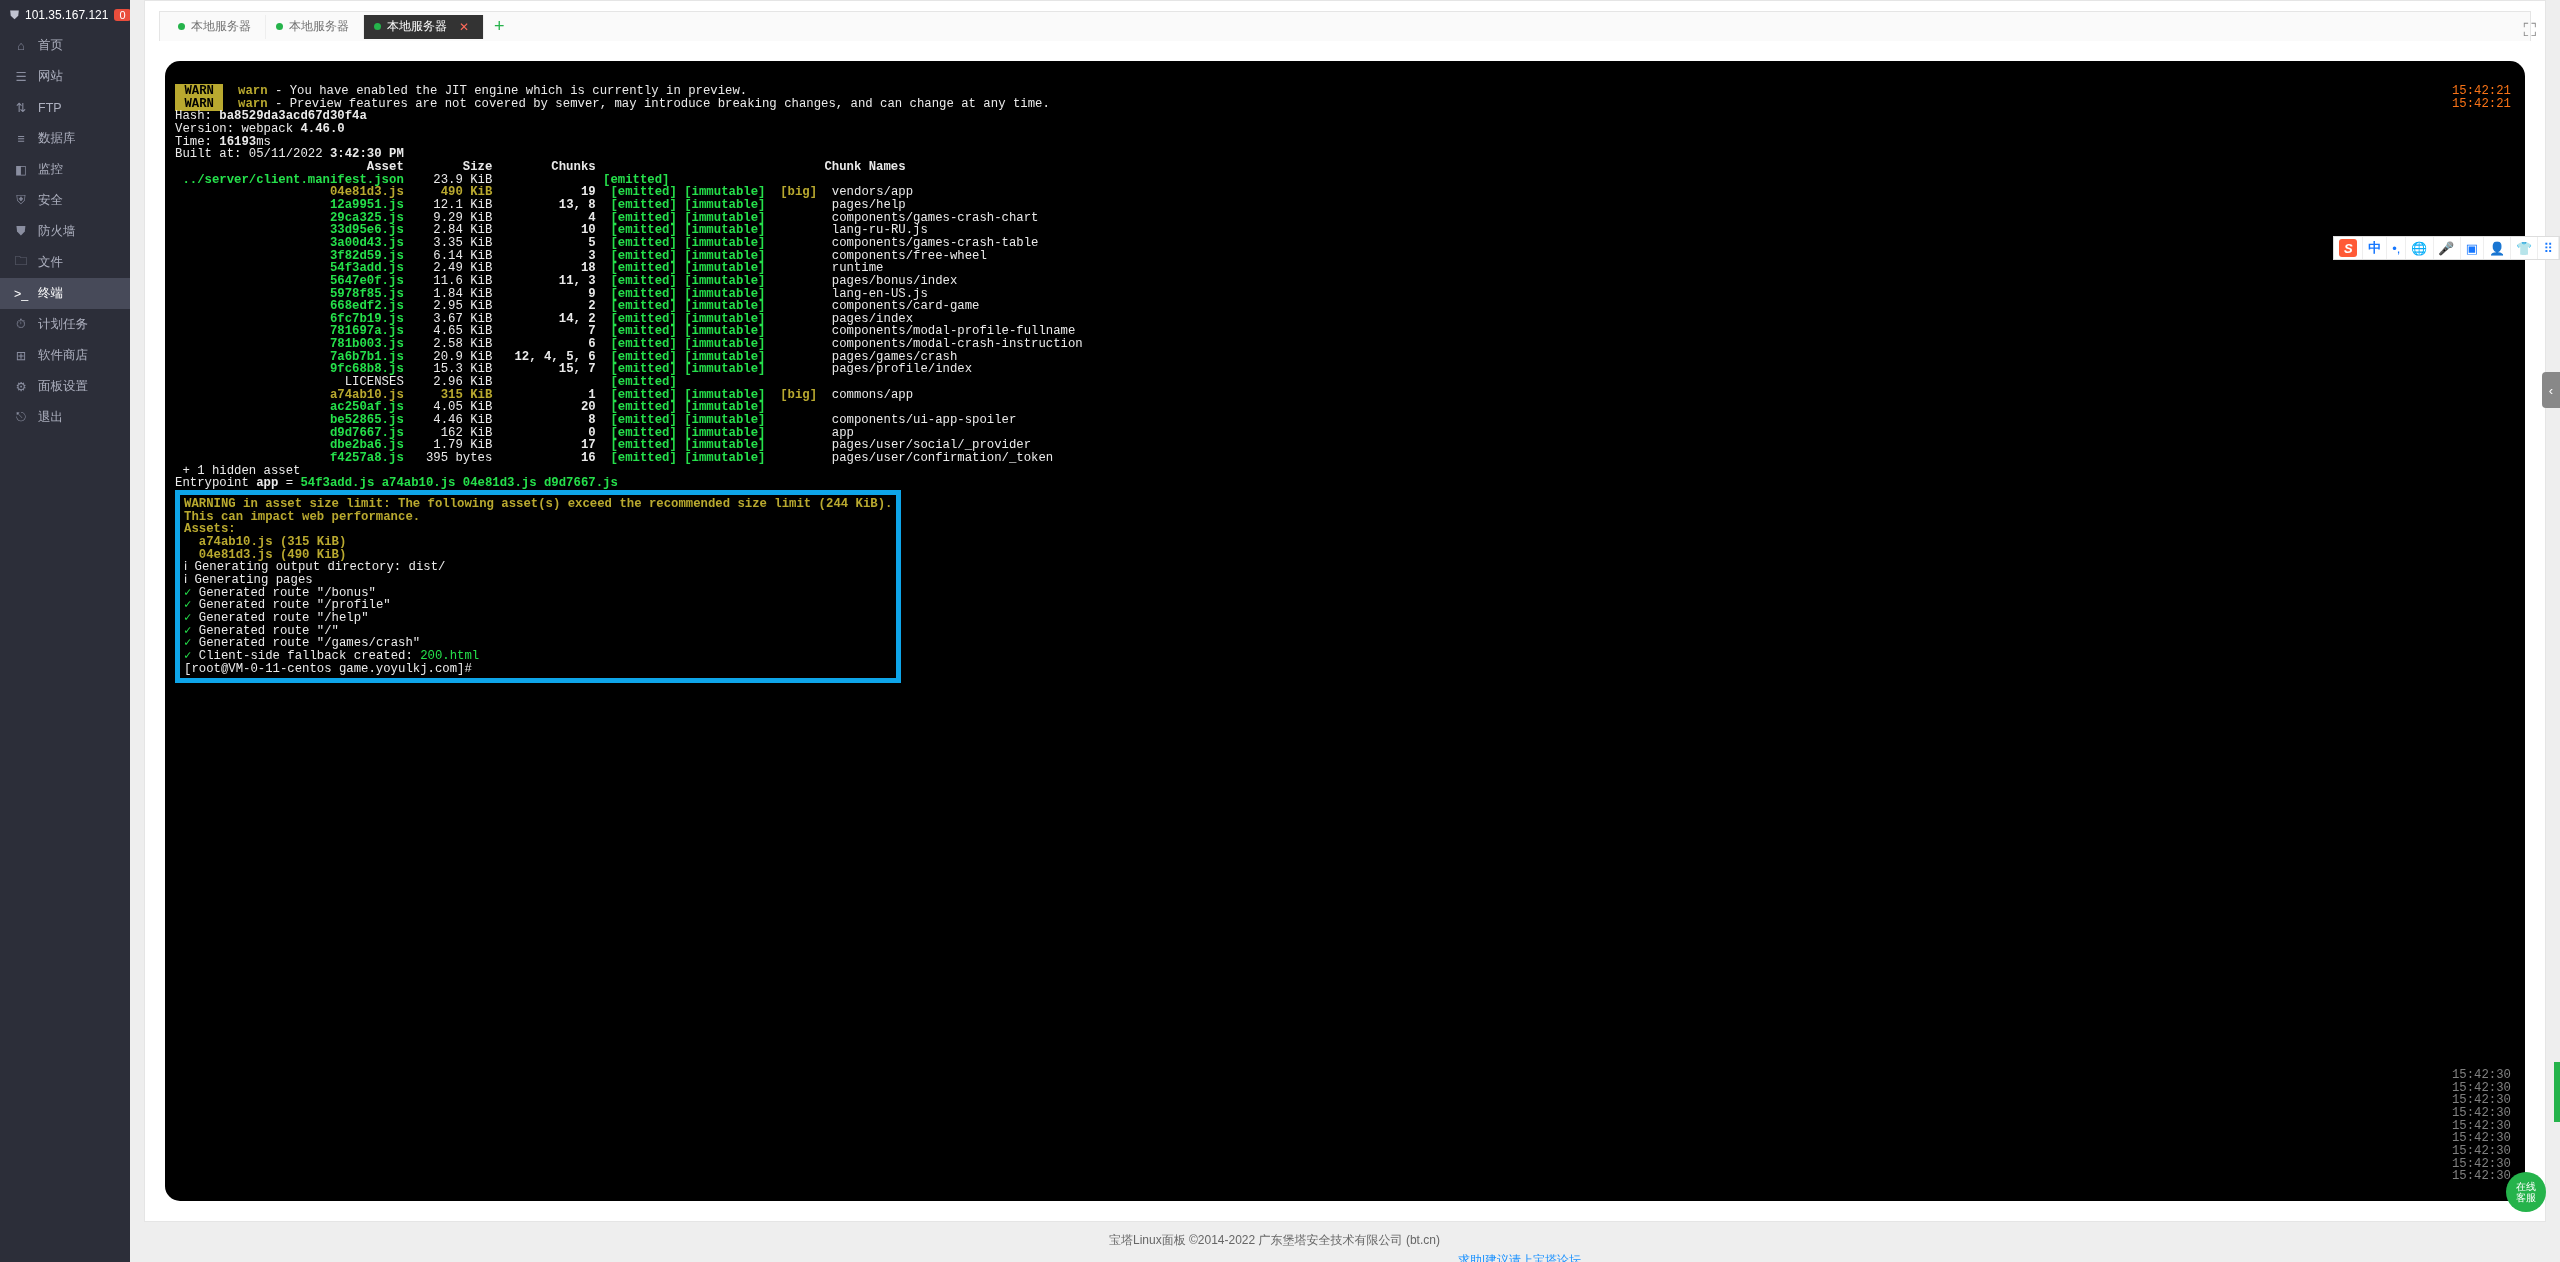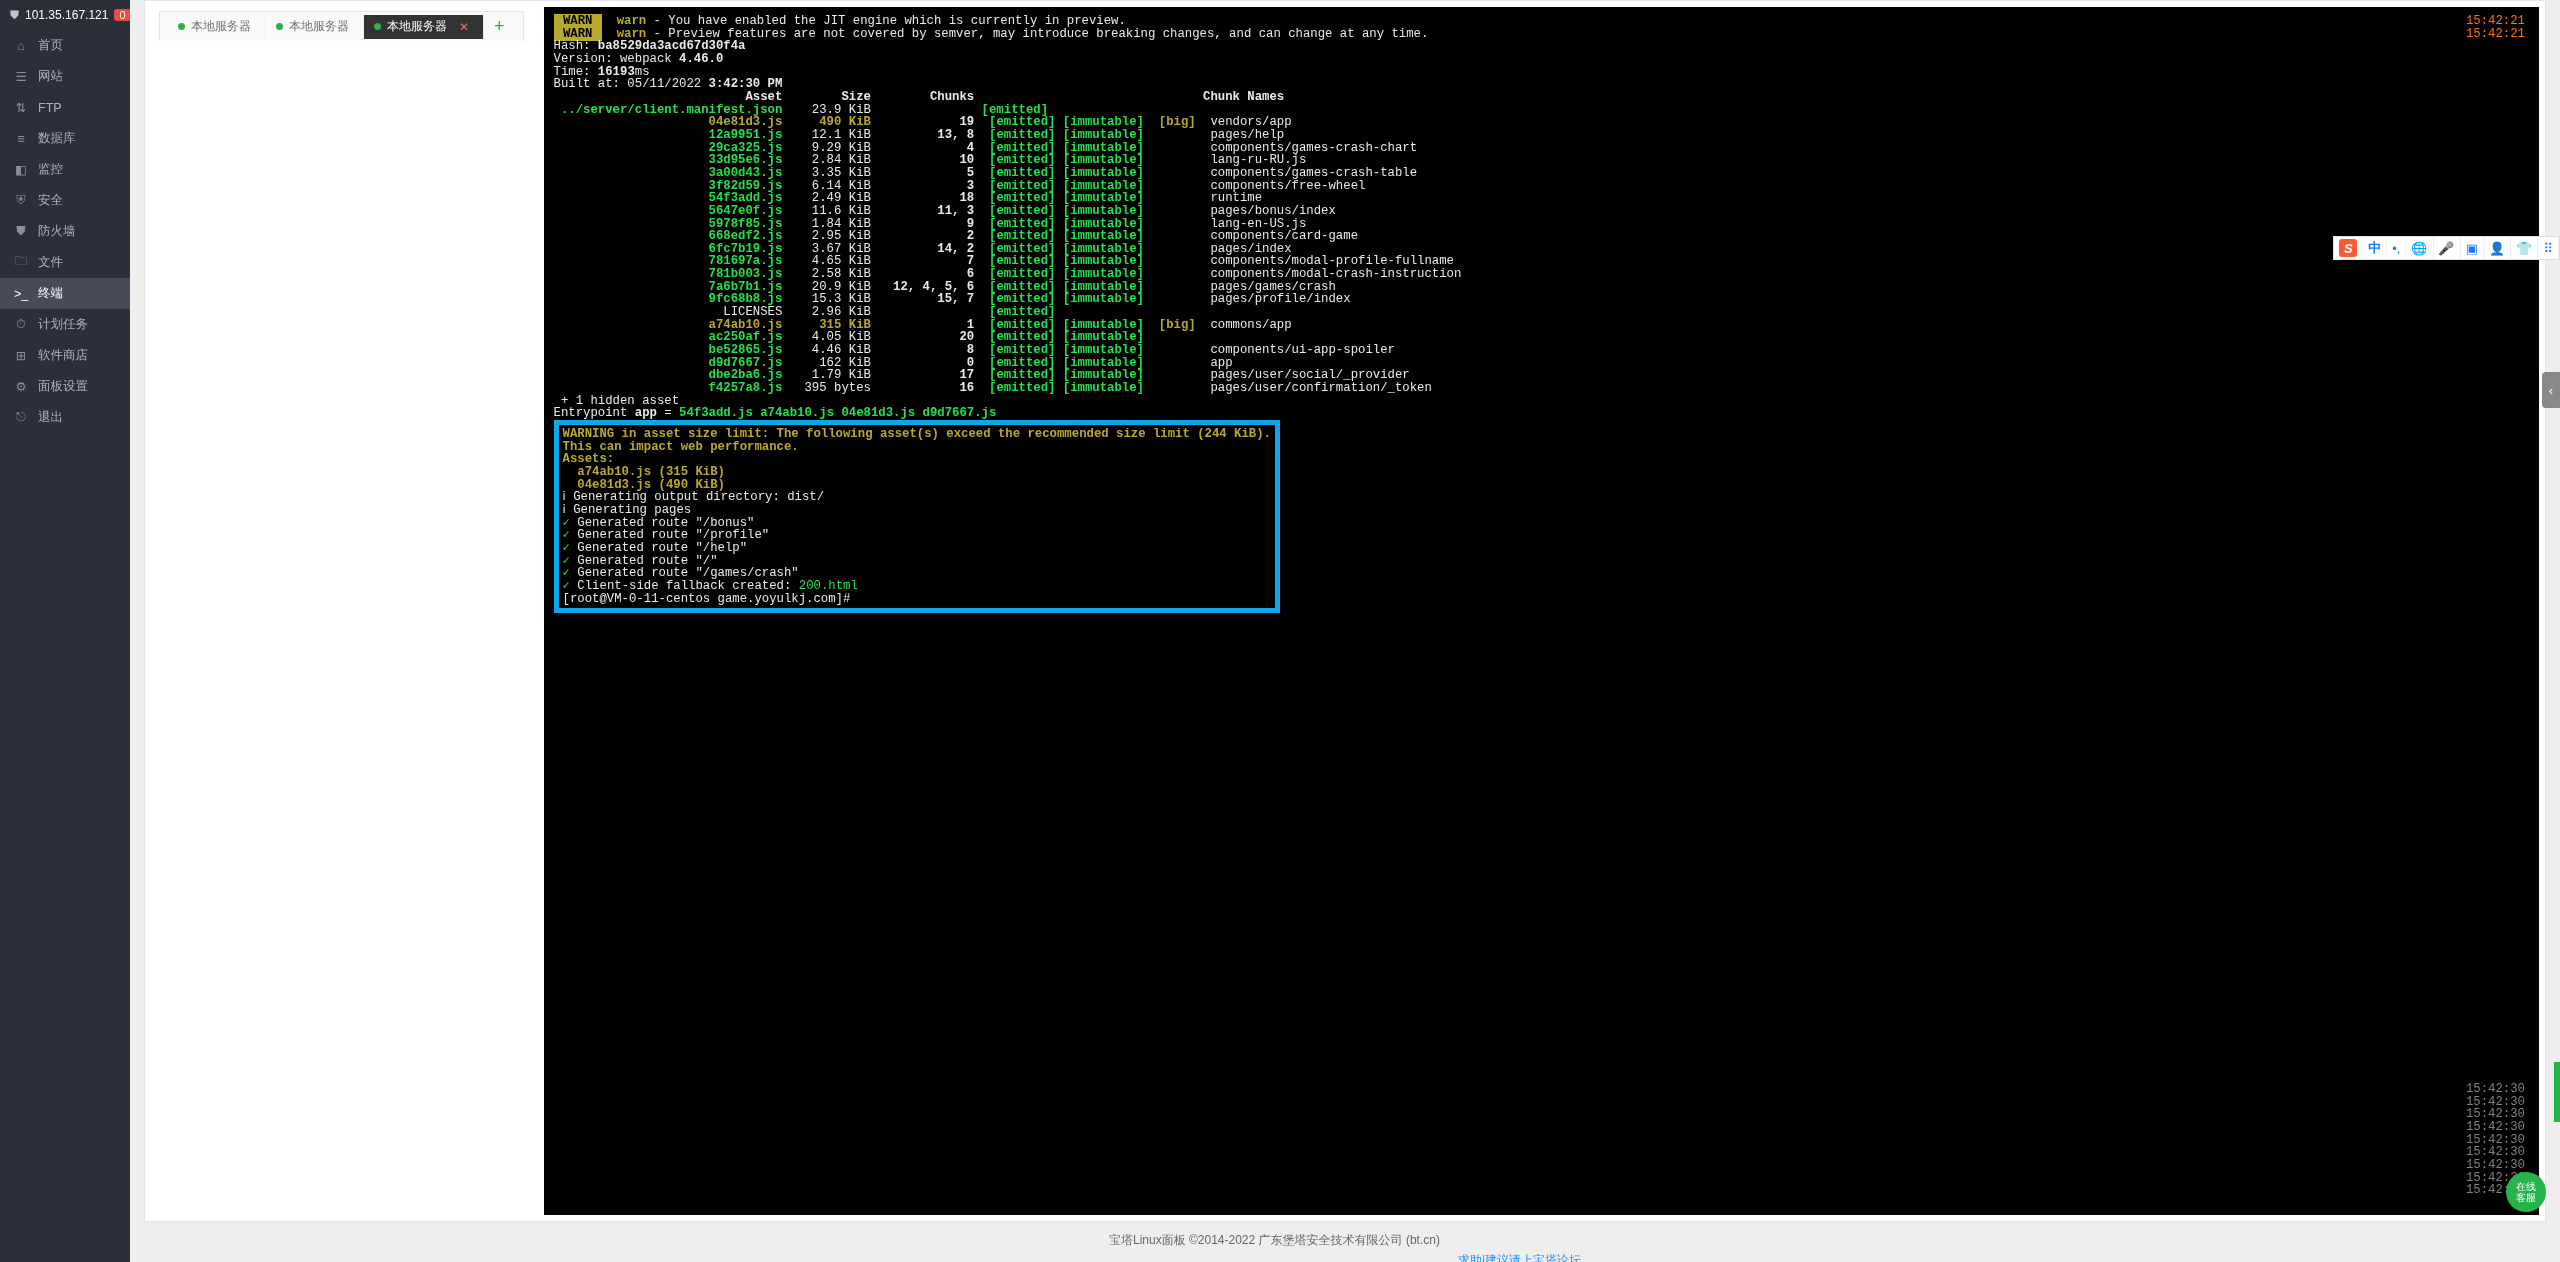--- a/index.html
+++ b/index.html
@@ -14,31 +14,31 @@
 .sidebar-header .badge { background: #e94d3c; color: #fff; border-radius: 3px; padding: 0 5px; font-size: 11px; }
 .nav { list-style: none; }
 .nav li { display: flex; align-items: center; gap: 10px; height: 31px; padding: 0 14px; cursor: pointer; font-size: 12.5px; }
 .nav li.active { background: #474a59; color: #fff; }
 .nav .nav-icon { width: 14px; text-align: center; color: #8a8ea0; }
 .nav li.active .nav-icon { color: #fff; }
 
 
 .main { flex: 1; display: flex; flex-direction: column; background: #eee; position: relative; }
 .tabbar { display: flex; align-items: center; background: #f5f5f5; border-bottom: 1px solid #ddd; padding: 0 8px; height: 30px; margin: 10px 14px 0 14px; background:#fafafa; border:1px solid #e5e5e5; border-bottom:none; }
-.content-wrap { margin: 0 14px 10px 14px; background: #fff; flex:1; display:flex; flex-direction:row; padding-top:0; border:1px solid #e5e5e5; }
+.content-wrap { margin: 0 14px 10px 14px; background: #fff; flex:1; display:flex; flex-direction:column; padding-top:0; border:1px solid #e5e5e5; }
 .tab { display: flex; align-items: center; gap: 6px; padding: 2px 14px 2px 10px; height: 24px; font-size: 12px; color: #707070; cursor: pointer; border-right:1px solid #eee; }
 .tab.active { background: #333; color: #fff; }
 .tab .dot { width: 7px; height: 7px; border-radius: 50%; background: #25b34b; }
 .tab.active .close { color: #ff6b5b; margin-left: 6px; }
 .tab .close { margin-left: 6px; color: #aaa; }
 .addtab { padding: 0 10px; color: #25b34b; font-size: 18px; cursor: pointer; }
 .maximize { position:absolute; right:24px; top:20px; font-size:18px; color:#888; cursor:pointer; }
 
 
-.terminal { flex: 1; background: #000; color: #ddd; font-family: "Consolas","Courier New",monospace; font-size: 12.3px; line-height: 1.03; padding: 8px 10px; margin: 6px; overflow: hidden; position: relative; white-space: pre; }
+.terminal { flex: 1; background: #000; color: #ddd; font-family: "Consolas","Courier New",monospace; font-size: 12.3px; line-height: 1.03; padding: 24px 10px; margin: 20px; overflow: hidden; position: relative; white-space: pre; border-radius: 15px; }
 .term-row { display: block; }
 .c-yellow { color: #b9a92f; }
 .c-green { color: #25e04b; }
 .c-white { color: #eaeaea; }
 .c-warnbg { background: #b9a92f; color: #000; font-weight: bold; padding: 0 2px; }
 .c-bold { font-weight: bold; }
 .time-right { position: absolute; right: 14px; color: #f97316; }
 .redbox { border: 5px solid #0ea5e9; padding: 3px 4px; display: inline-block; }
 
 

